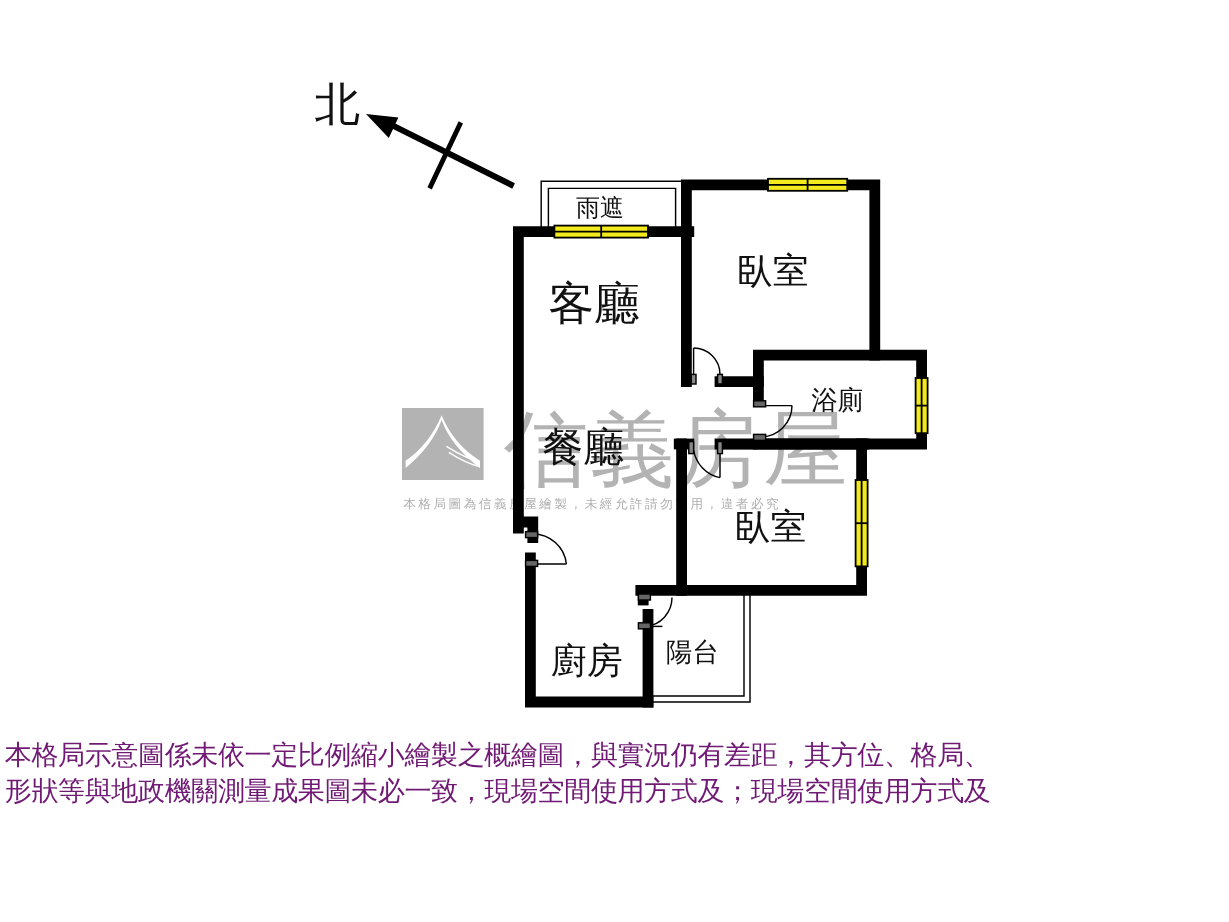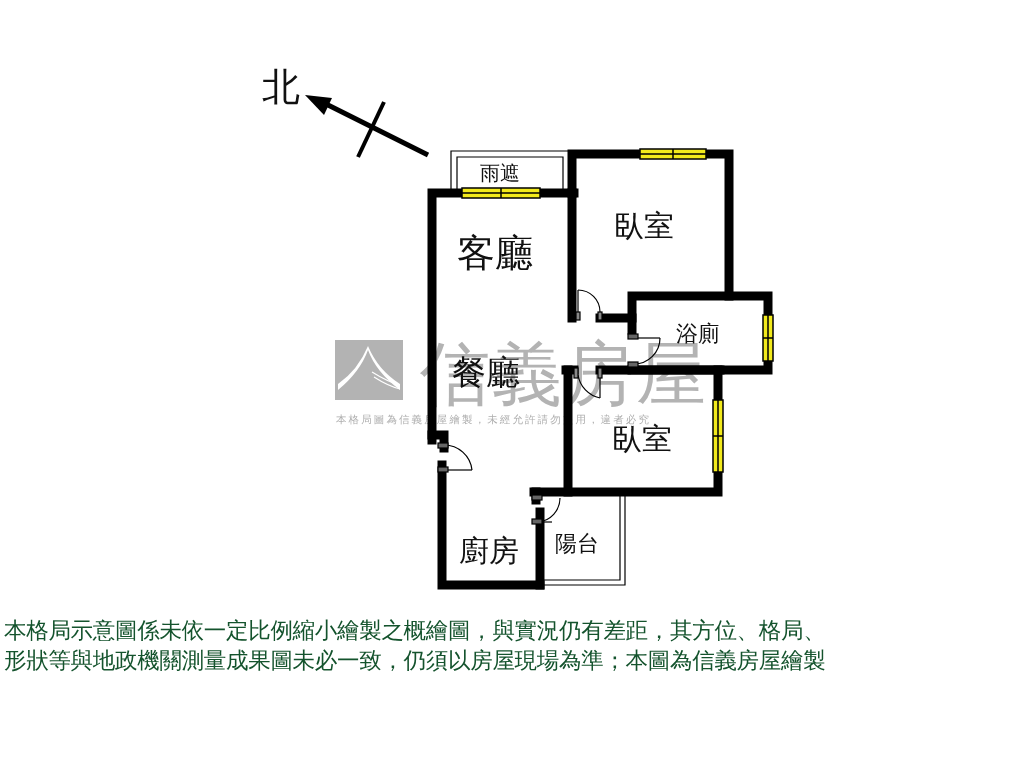--- a/index.html
+++ b/index.html
@@ -3,21 +3,21 @@
 <meta charset="utf-8">
 <style>
   html, body { margin:0; padding:0; background:#ffffff; }
   body { width:1024px; height:768px; position:relative; overflow:hidden;
          font-family: "DejaVu Serif", "Liberation Serif", serif; }
   #plan { position:absolute; left:0; top:0; width:1024px; height:610px; }
   .room-label { font-family:"DejaVu Serif","Liberation Serif",serif; fill:#111; }
   .wm-text { font-family:"DejaVu Sans","Liberation Sans",sans-serif; }
   #disclaimer { position:absolute; left:4px; top:615px; width:1018px;
                 font-family:"DejaVu Serif","Liberation Serif",serif;
-                font-size:22.5px; line-height:30px; color:#14532d; letter-spacing:-0.3px; }
+                font-size:22.5px; line-height:30px; color:#701a75; letter-spacing:-0.3px; }
   #disclaimer div { white-space:nowrap; }
 </style>
 </head>
 <body>
 
 <svg id="plan" viewBox="0 0 1024 610" xmlns="http://www.w3.org/2000/svg">
 
   <g opacity="0.85">
     <g>
       <rect x="335" y="340" width="68" height="60" fill="#a6a6a6"></rect>
@@ -135,14 +135,14 @@
   <text class="room-label" x="614" y="236" font-size="30">臥室</text>
   <text class="room-label" x="676" y="341" font-size="22">浴廁</text>
   <text class="room-label" x="452" y="384" font-size="34">餐廳</text>
   <text class="room-label" x="612" y="449" font-size="30">臥室</text>
   <text class="room-label" x="459" y="561" font-size="30">廚房</text>
   <text class="room-label" x="555" y="551" font-size="22">陽台</text>
 </svg>
 
 <div id="disclaimer">
   <div>本格局示意圖係未依一定比例縮小繪製之概繪圖，與實況仍有差距，其方位、格局、</div>
-  <div>形狀等與地政機關測量成果圖未必一致，仍須以房屋現場為準；本圖為信義房屋繪製</div>
+  <div>形狀等與地政機關測量成果圖未必一致，現場空間使用方式及；現場空間使用方式及</div>
 </div>
 
 </body></html>

